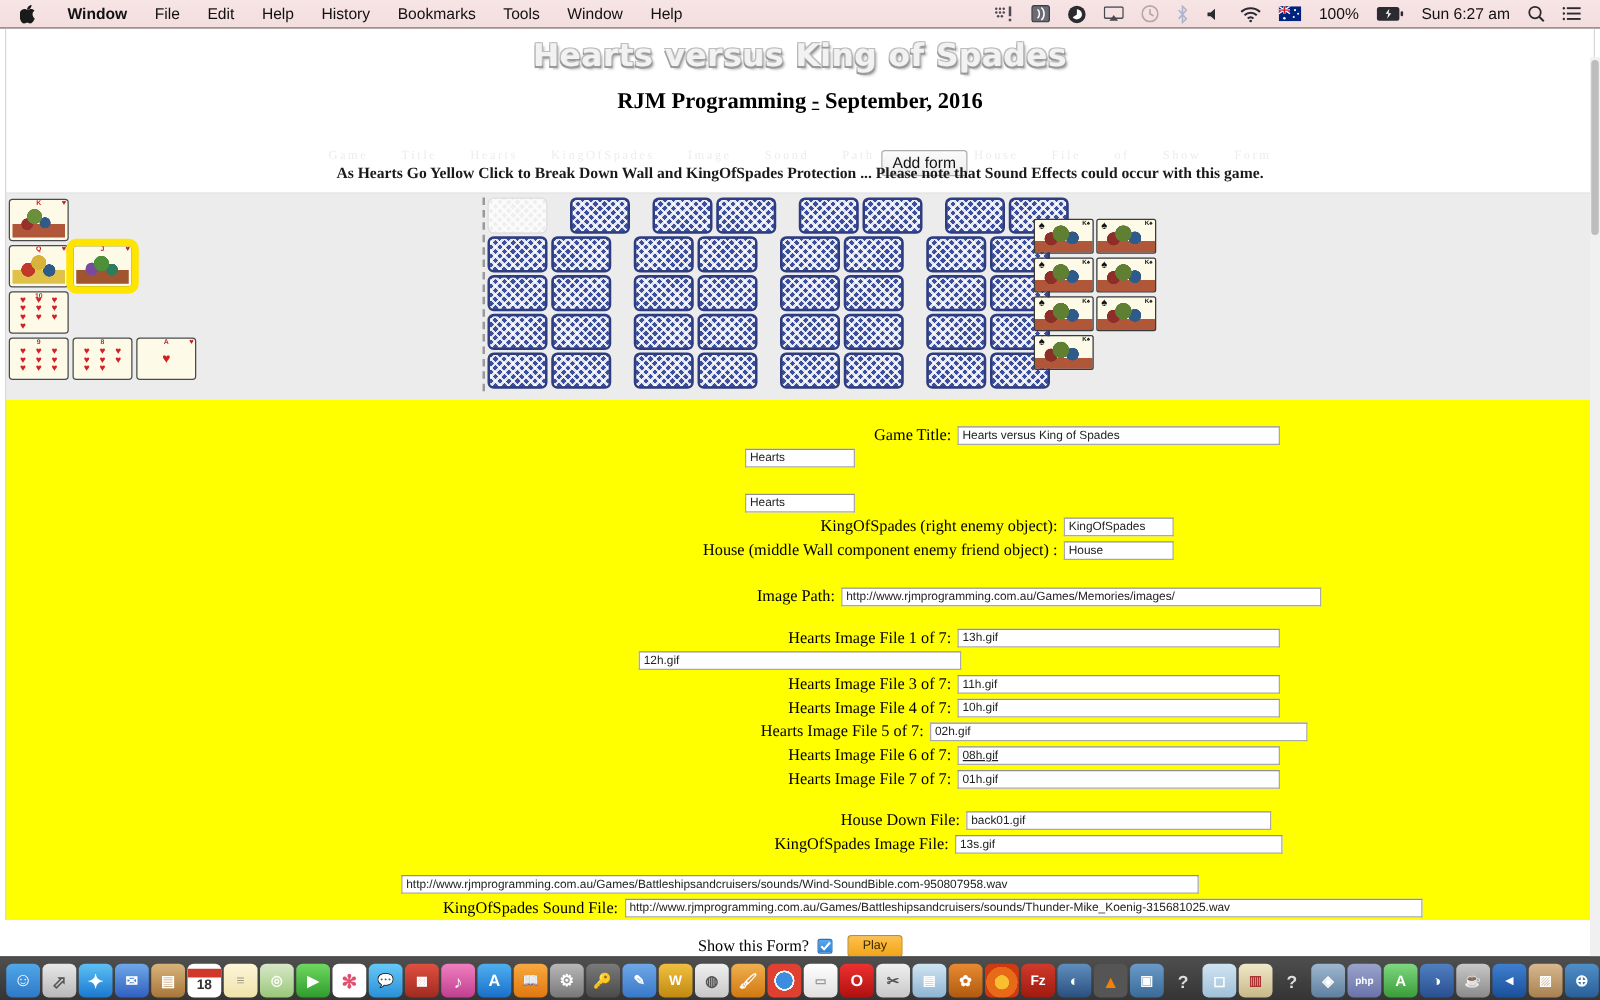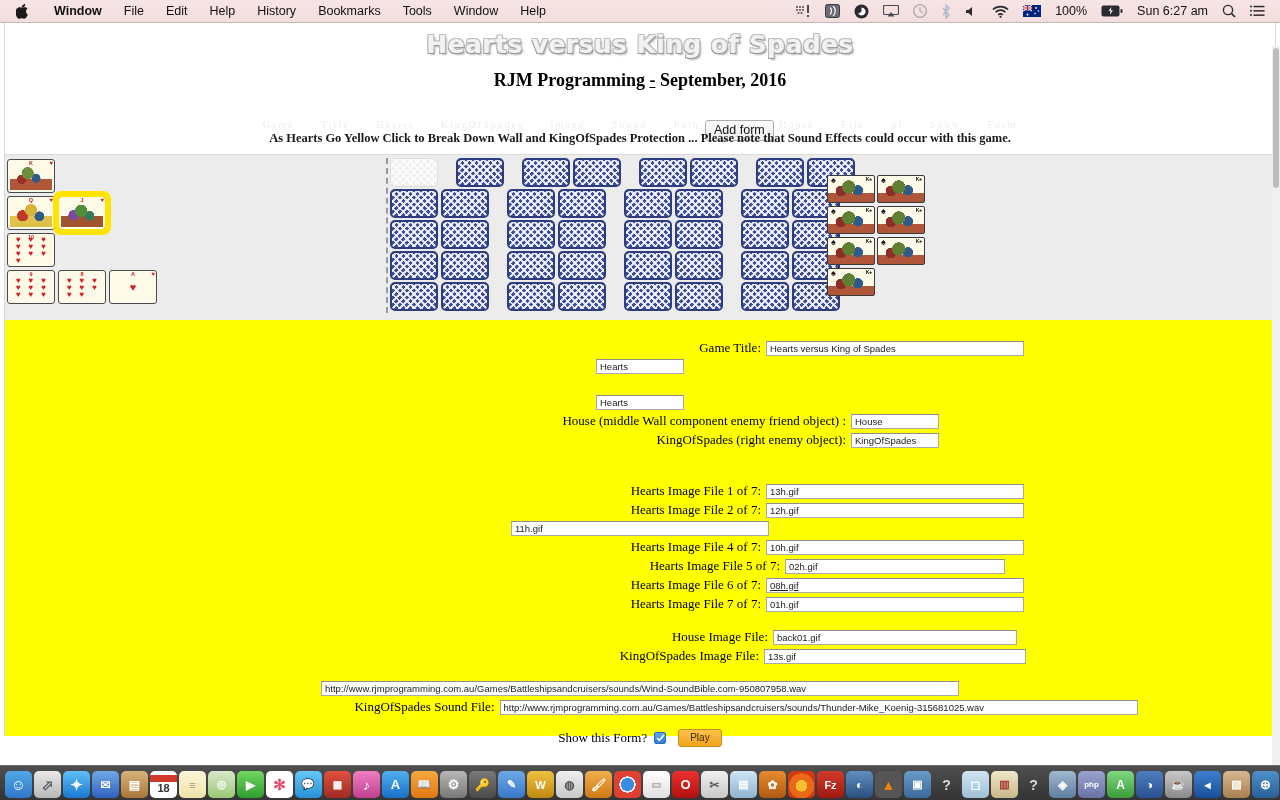--- a/index.html
+++ b/index.html
@@ -628,65 +628,69 @@
     <div class="frow">
       <input type="text" style="width: 88px;" value="Hearts">
     </div>
 
     <div class="gap-md"></div>
 
     <div class="frow">
       <input type="text" style="width: 88px;" value="Hearts">
     </div>
     <div class="frow">
+      <div class="lbl" style="width:510px">KingOfSpades (right enemy object):</div>
+      <input type="text" style="width: 88px;" value="KingOfSpades">
+    </div>
+    <div class="frow">
       <div class="lbl" style="width:510px">House (middle Wall component enemy friend object) :</div>
       <input type="text" style="width: 88px;" value="House">
     </div>
-    <div class="frow">
-      <div class="lbl" style="width:510px">KingOfSpades (right enemy object):</div>
-      <input type="text" style="width: 88px;" value="KingOfSpades">
-    </div>
 
     <div class="gap-md"></div>
 
+    <div class="frow">
+      <div class="lbl" style="width:450px">Image Path:</div>
+      <input type="text" style="width: 384px;" value="http://www.rjmprogramming.com.au/Games/Memories/images/">
+    </div>
 
     <div class="gap-sm"></div>
 
     <div class="frow">
       <div class="lbl" style="width:510px">Hearts Image File 1 of 7:</div>
       <input type="text" style="width: 258px;" value="13h.gif">
     </div>
     <div class="frow">
-      <div class="lbl" style="width:510px">Hearts Image File 2 of 7:</div>
       <input type="text" style="width: 258px;" value="12h.gif">
     </div>
     <div class="frow">
+      <div class="lbl" style="width:510px">Hearts Image File 3 of 7:</div>
       <input type="text" style="width: 258px;" value="11h.gif">
     </div>
     <div class="frow">
       <div class="lbl" style="width:510px">Hearts Image File 4 of 7:</div>
       <input type="text" style="width: 258px;" value="10h.gif">
     </div>
     <div class="frow">
       <div class="lbl" style="width:510px">Hearts Image File 5 of 7:</div>
-      <input type="text" style="width: 220px;" value="02h.gif">
+      <input type="text" style="width: 302px;" value="02h.gif">
     </div>
     <div class="frow">
       <div class="lbl" style="width:510px">Hearts Image File 6 of 7:</div>
       <input type="text" style="width: 258px; text-decoration: underline;" value="08h.gif">
     </div>
     <div class="frow">
       <div class="lbl" style="width:510px">Hearts Image File 7 of 7:</div>
       <input type="text" style="width: 258px;" value="01h.gif">
     </div>
 
     <div class="gap-sm"></div>
 
     <div class="frow">
-      <div class="lbl" style="width:510px">House Image File:</div>
+      <div class="lbl" style="width:510px">House Down File:</div>
       <input type="text" style="width: 244px;" value="back01.gif">
     </div>
     <div class="frow">
       <div class="lbl" style="width:510px">KingOfSpades Image File:</div>
       <input type="text" style="width: 262px;" value="13s.gif">
     </div>
 
     <div class="gap-sm"></div>
 
     <div class="frow">

